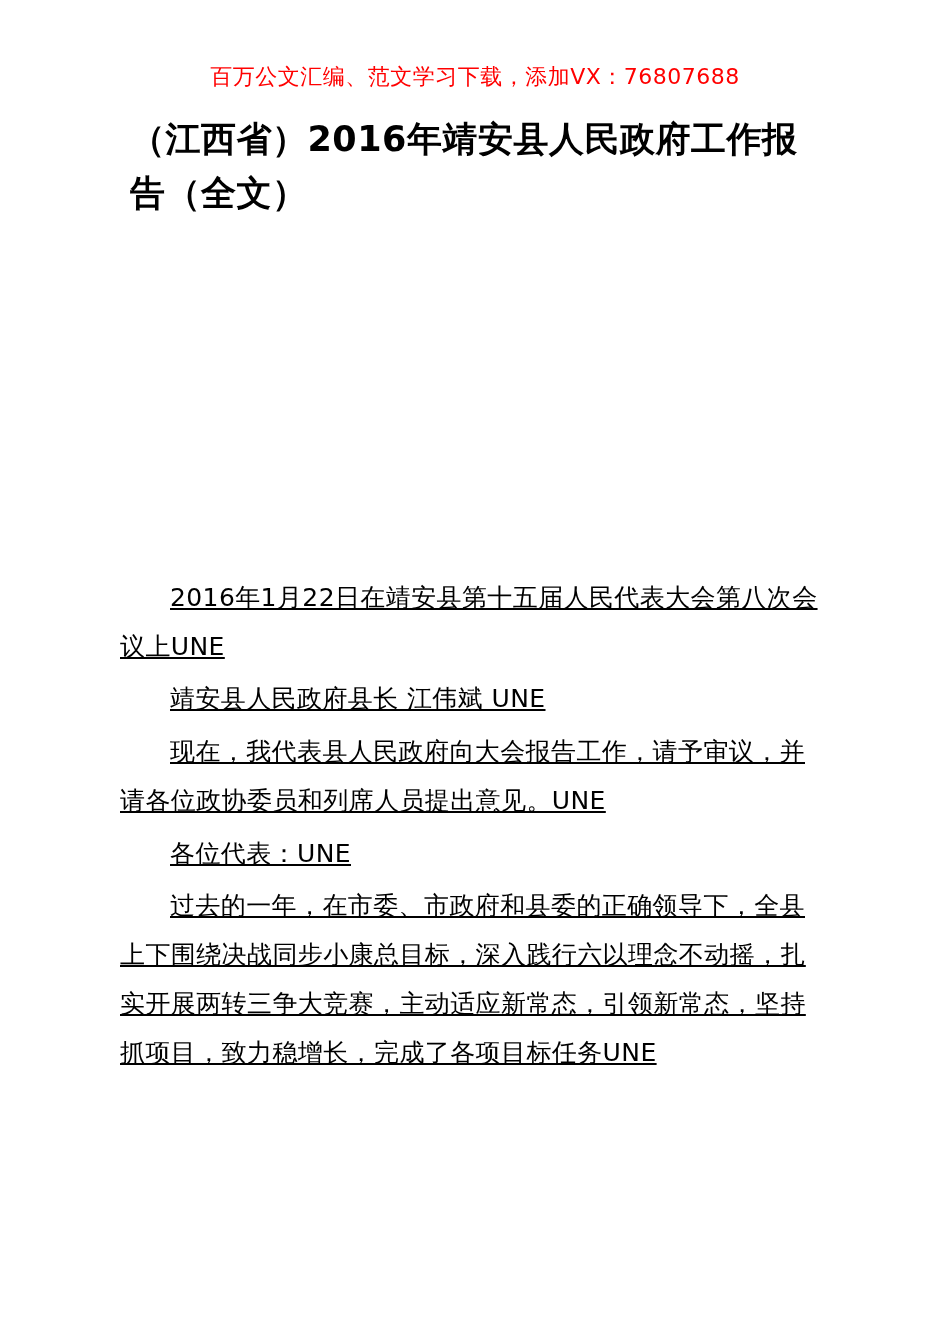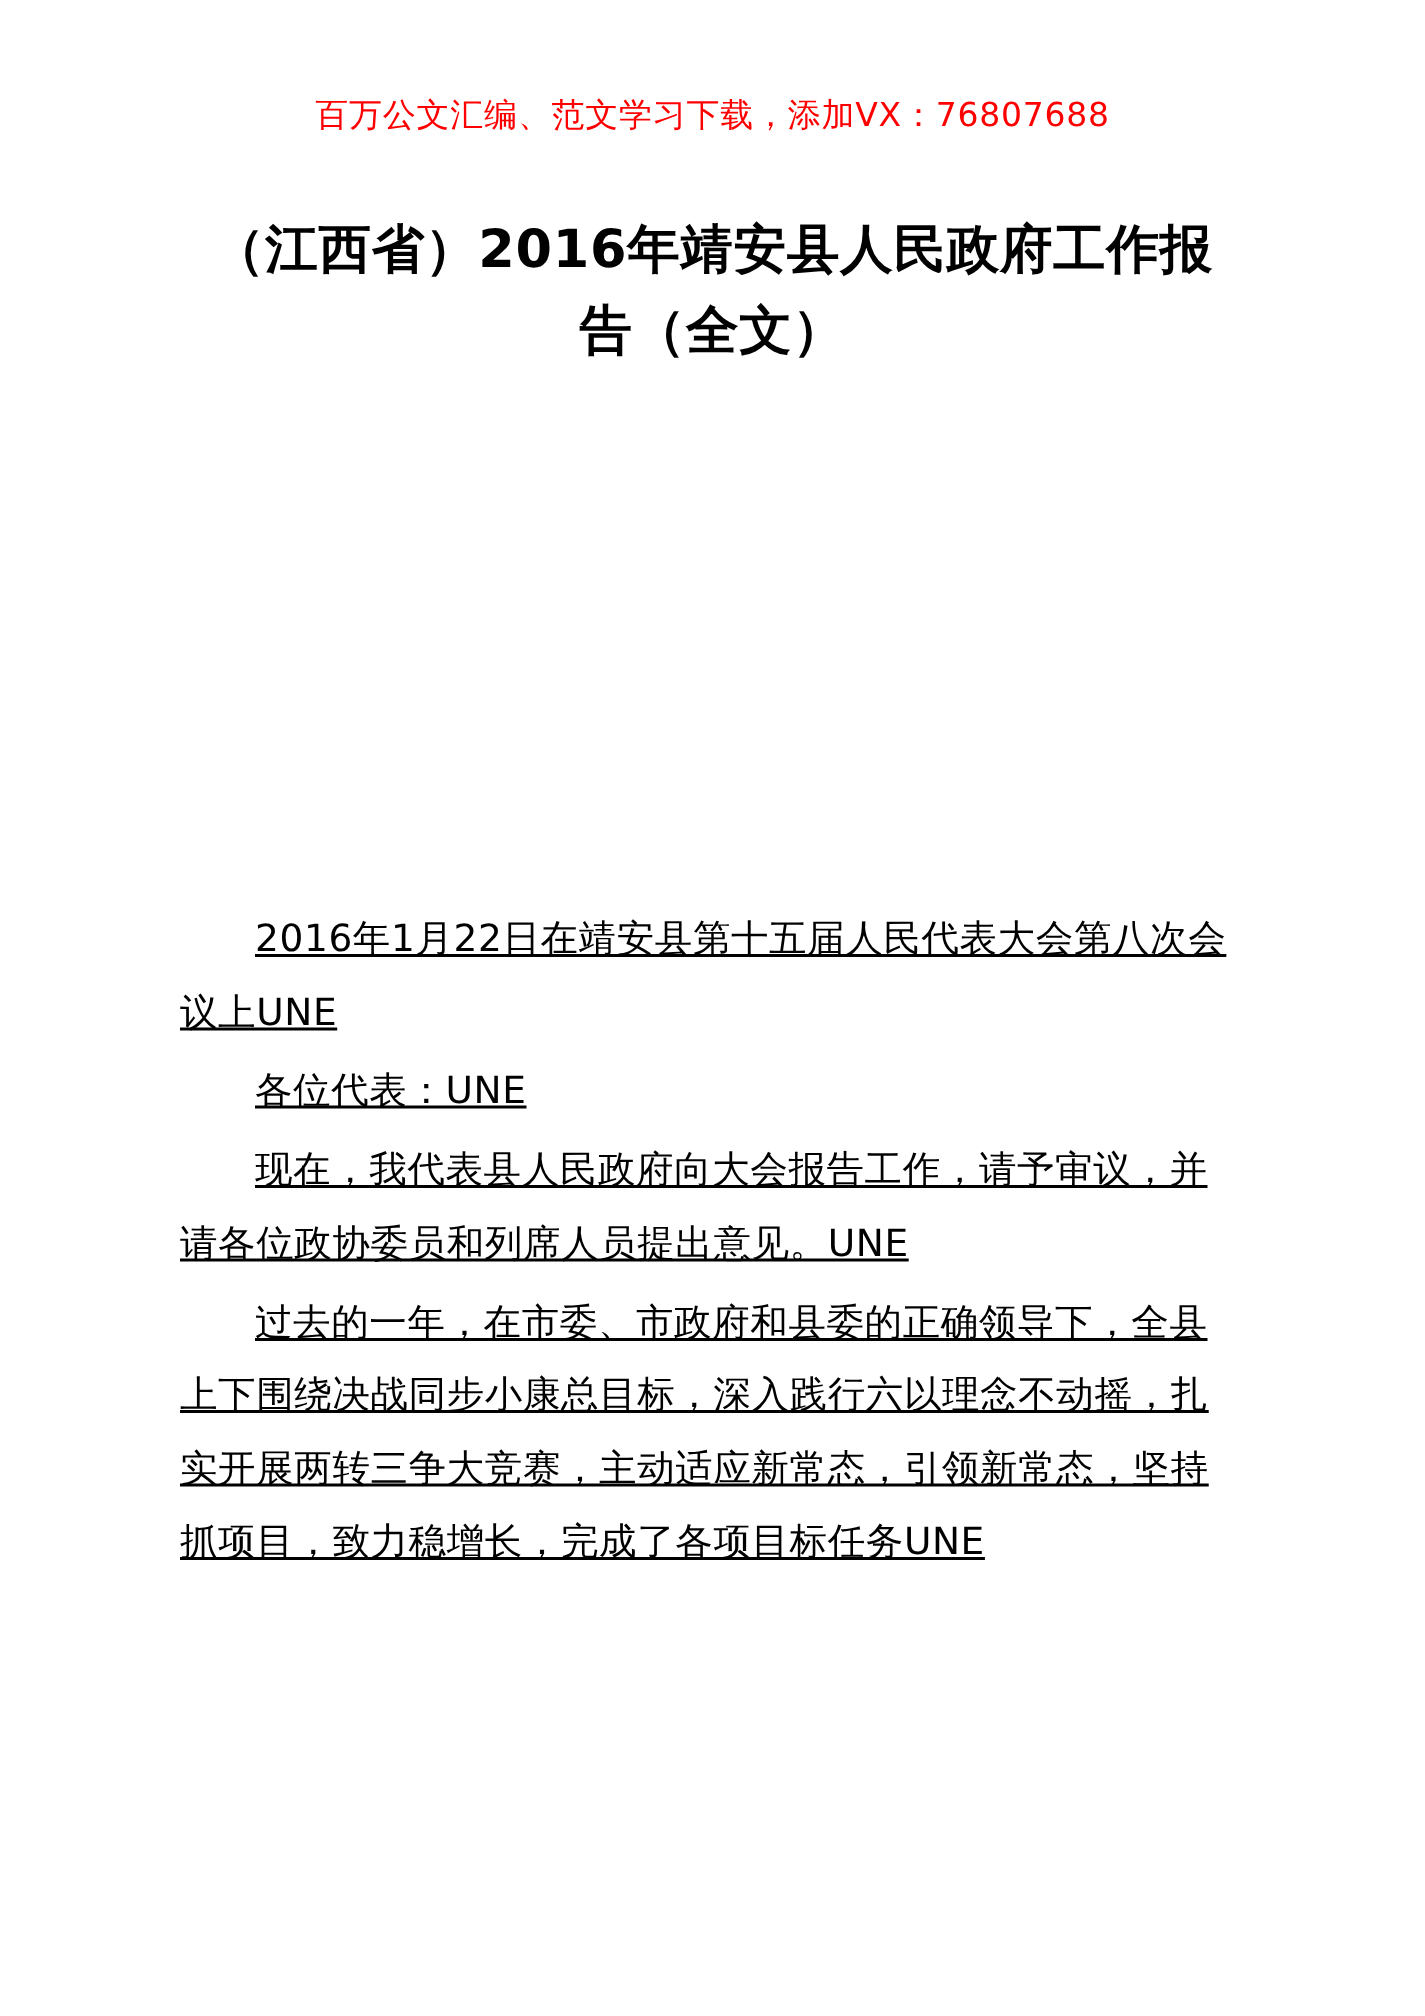--- a/index.html
+++ b/index.html
@@ -23,22 +23,21 @@
   }
   .promo-banner {
     text-align: center;
     color: #ff0000;
     font-size: 22px;
     letter-spacing: 0.5px;
     padding-top: 62px;
     font-family: "DejaVu Sans", "Liberation Sans", sans-serif;
   }
   .doc-title {
-    margin-top: 48px;
-    text-align: center;
+    margin-top: 20px;
     font-size: 35px;
     font-weight: bold;
     line-height: 1.55;
     letter-spacing: 0.5px;
     padding: 0 10px;
   }
   .spacer {
     height: 330px;
   }
   .body-text {
@@ -58,18 +57,19 @@
 <div class="page">
 
   <div class="promo-banner">百万公文汇编、范文学习下载，添加VX：76807688</div>
 
   <h1 class="doc-title">（江西省）2016年靖安县人民政府工作报告（全文）</h1>
 
   <div class="spacer"></div>
 
   <div class="body-text">
     <p>2016年1月22日在靖安县第十五届人民代表大会第八次会议上UNE</p>
+    <p>靖安县人民政府县长 江伟斌 UNE</p>
+    <p>现在，我代表县人民政府向大会报告工作，请予审议，并请各位政协委员和列席人员提出意见。UNE</p>
     <p>各位代表：UNE</p>
-    <p>现在，我代表县人民政府向大会报告工作，请予审议，并请各位政协委员和列席人员提出意见。UNE</p>
     <p>过去的一年，在市委、市政府和县委的正确领导下，全县上下围绕决战同步小康总目标，深入践行六以理念不动摇，扎实开展两转三争大竞赛，主动适应新常态，引领新常态，坚持抓项目，致力稳增长，完成了各项目标任务UNE</p>
   </div>
 
 </div>
 
 </body></html>

